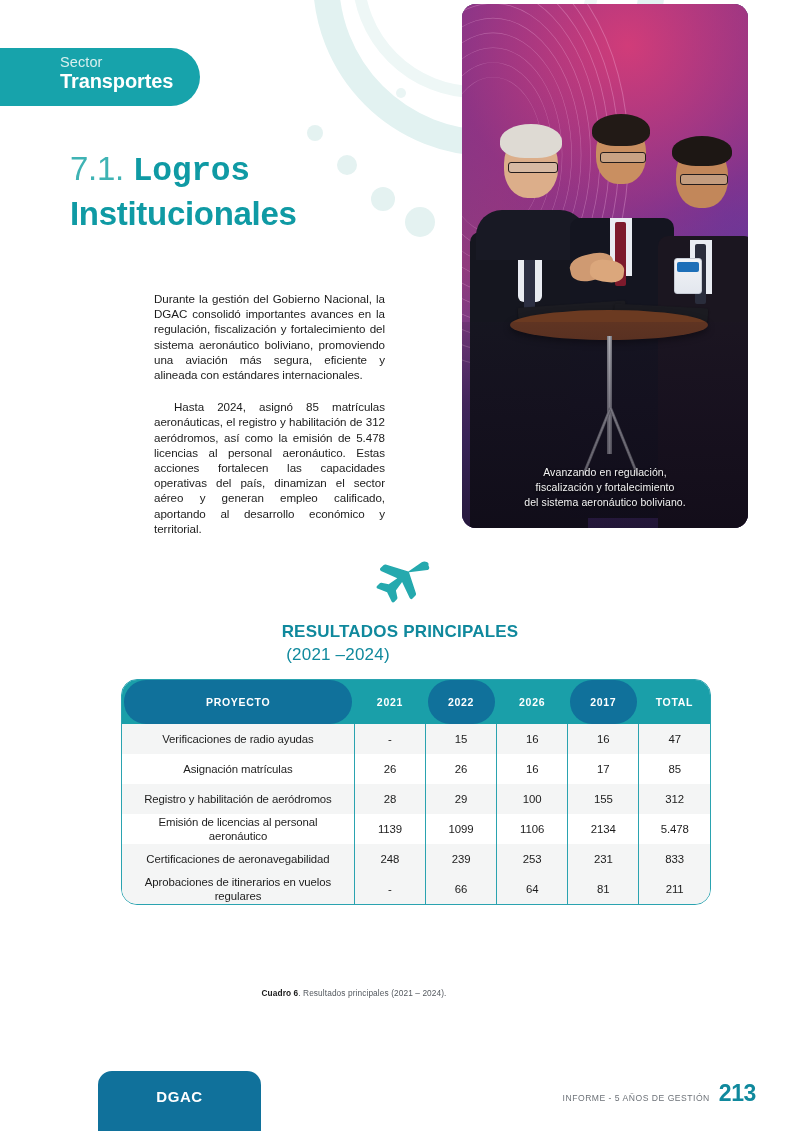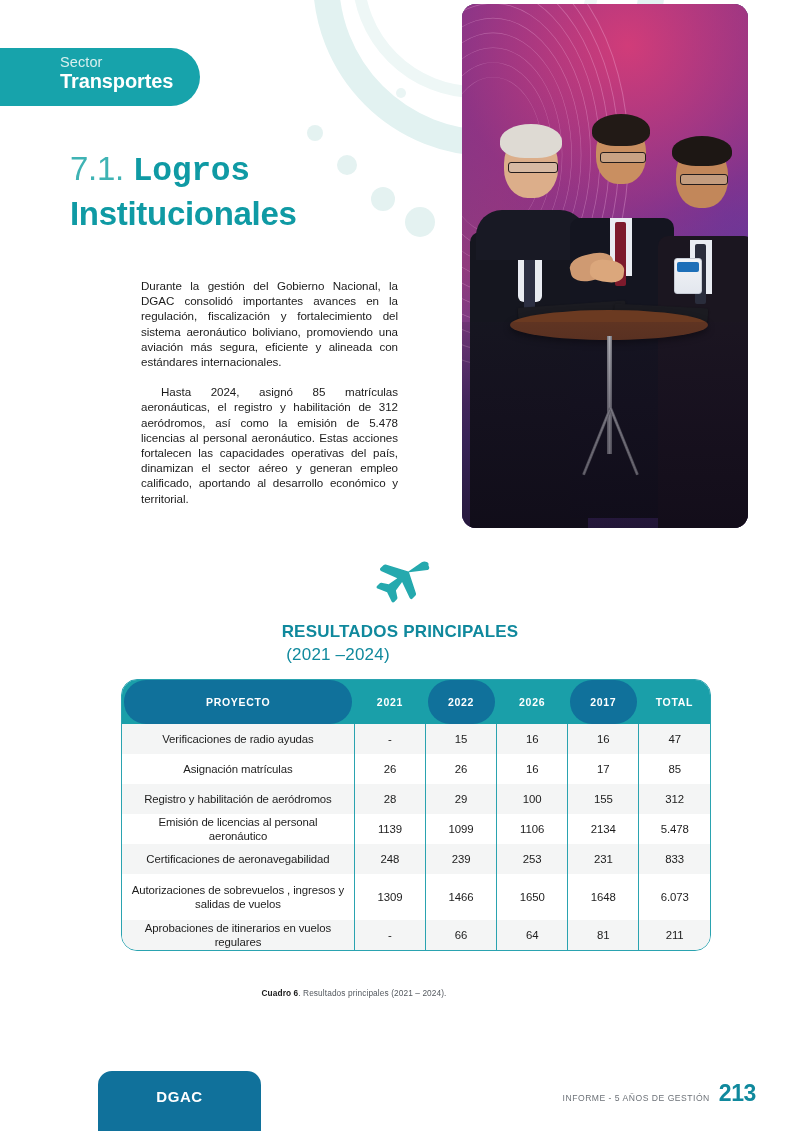--- a/index.html
+++ b/index.html
@@ -90,21 +90,21 @@
     color: #0f9aa4;
   }
 
   
   .body-col {
     position: absolute;
     top: 274px; left: 137px;
     width: 265px;
   }
   .body-col p {
-    margin: 4px;
+    margin: 17px;
     font-size: 11.6px;
     line-height: 15.2px;
     color: #1b1b1b;
     text-align: justify;
     letter-spacing: -.05px;
   }
   .body-col p.second { margin-top: 15px; text-indent: 20px; }
 
   
   .photo {
@@ -387,20 +387,25 @@
 
     <div class="folder" style="left:56px; top:300px; width:108px; height:16px; transform:rotate(-4deg);"></div>
     <div class="folder" style="left:152px; top:302px; width:94px; height:14px; transform:rotate(3deg);"></div>
     <div class="table-top" style="left:48px; top:306px; width:198px;"></div>
     <div class="table-leg" style="left:145px; top:332px; width:5px; height:118px;"></div>
     <div class="table-leg" style="left:147px; top:404px; width:3px; height:72px; transform:rotate(22deg);"></div>
     <div class="table-leg" style="left:147px; top:404px; width:3px; height:72px; transform:rotate(-22deg);"></div>
 
     <div class="glass-band"></div>
 
+    <div class="photo-caption">
+      <div>Avanzando en regulación,</div>
+      <div>fiscalización y fortalecimiento</div>
+      <div>del sistema aeronáutico boliviano.</div>
+    </div>
   </div>
 
   <div class="plane-wrap">
     <svg width="64" height="50" viewBox="0 0 64 50">
       <path d="M60.5 5.4c-1.6-2.1-4.6-2.6-6.8-1.1L40.4 13.4 17.7 6.6c-.7-.2-1.5 0-2 .5l-3.2 3c-.9.8-.6 2.3.5 2.8l16.3 7.3-8.6 6-7.3-1.4c-.6-.1-1.2.1-1.6.5l-2.8 2.7c-.8.8-.5 2.2.6 2.6l9.5 3.7 4.5 9.2c.5 1 1.9 1.2 2.7.4l2.6-2.7c.4-.4.6-1 .5-1.6l-1.5-7.2 6.2-8.4 7.6 16.1c.5 1.1 2 1.4 2.8.5l3-3.1c.5-.5.7-1.2.5-1.9L41 14.3l18.3-2.3c1.9-.2 2.6-2.5 1.2-4.3z" fill="#25a9ae"></path>
     </svg>
   </div>
 
   <div class="results-title">RESULTADOS PRINCIPALES</div>
   <div class="results-sub">(2021 –2024)</div>
@@ -451,28 +456,20 @@
           <td>5.478</td>
         </tr>
         <tr class="alt">
           <td class="proj">Certificaciones de aeronavegabilidad</td>
           <td>248</td>
           <td>239</td>
           <td>253</td>
           <td>231</td>
           <td>833</td>
         </tr>
-        <tr class="tall">
-          <td class="proj">Autorizaciones de sobrevuelos , ingresos y salidas de vuelos</td>
-          <td>1309</td>
-          <td>1466</td>
-          <td>1650</td>
-          <td>1648</td>
-          <td>6.073</td>
-        </tr>
         <tr class="alt">
           <td class="proj">Aprobaciones de itinerarios en vuelos regulares</td>
           <td>-</td>
           <td>66</td>
           <td>64</td>
           <td>81</td>
           <td>211</td>
         </tr>
       </tbody>
     </table>

